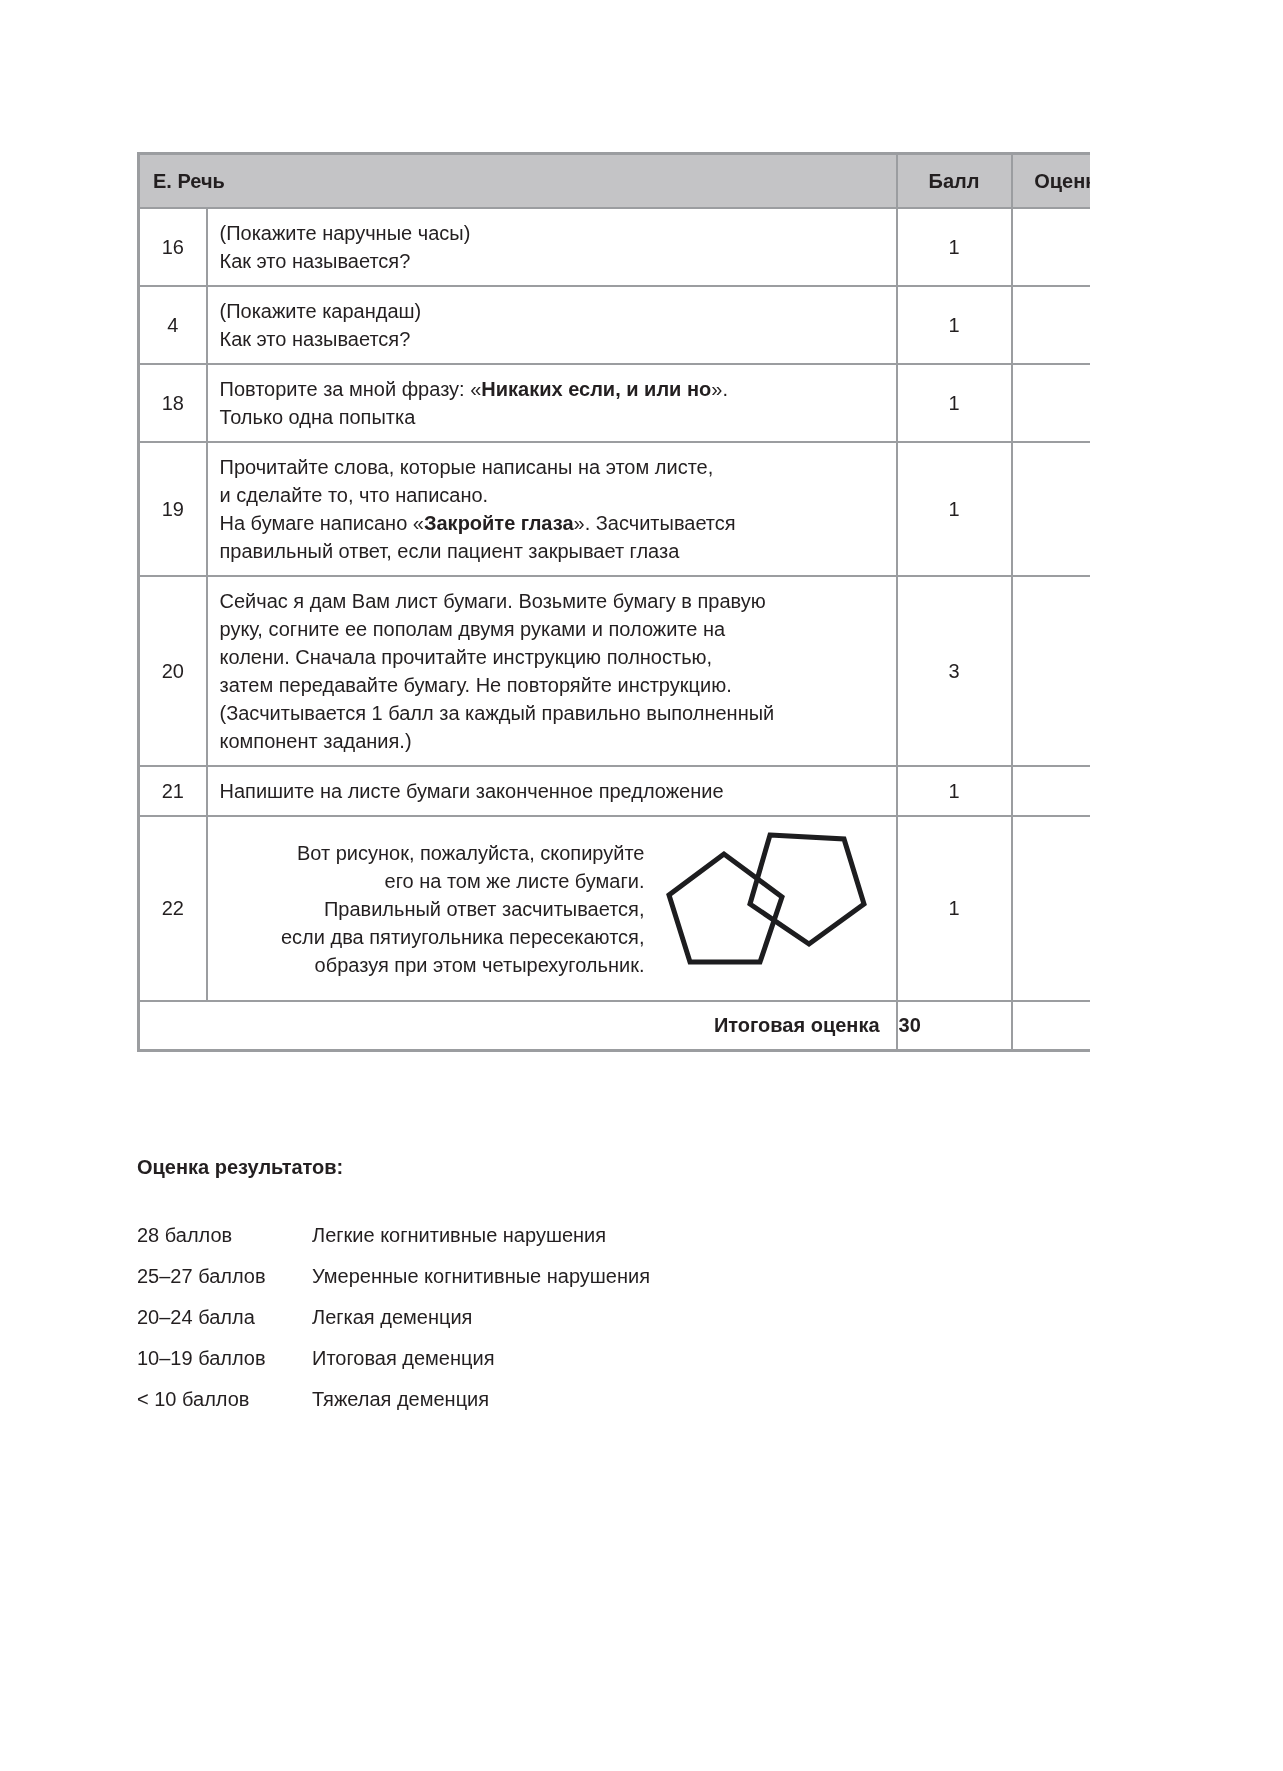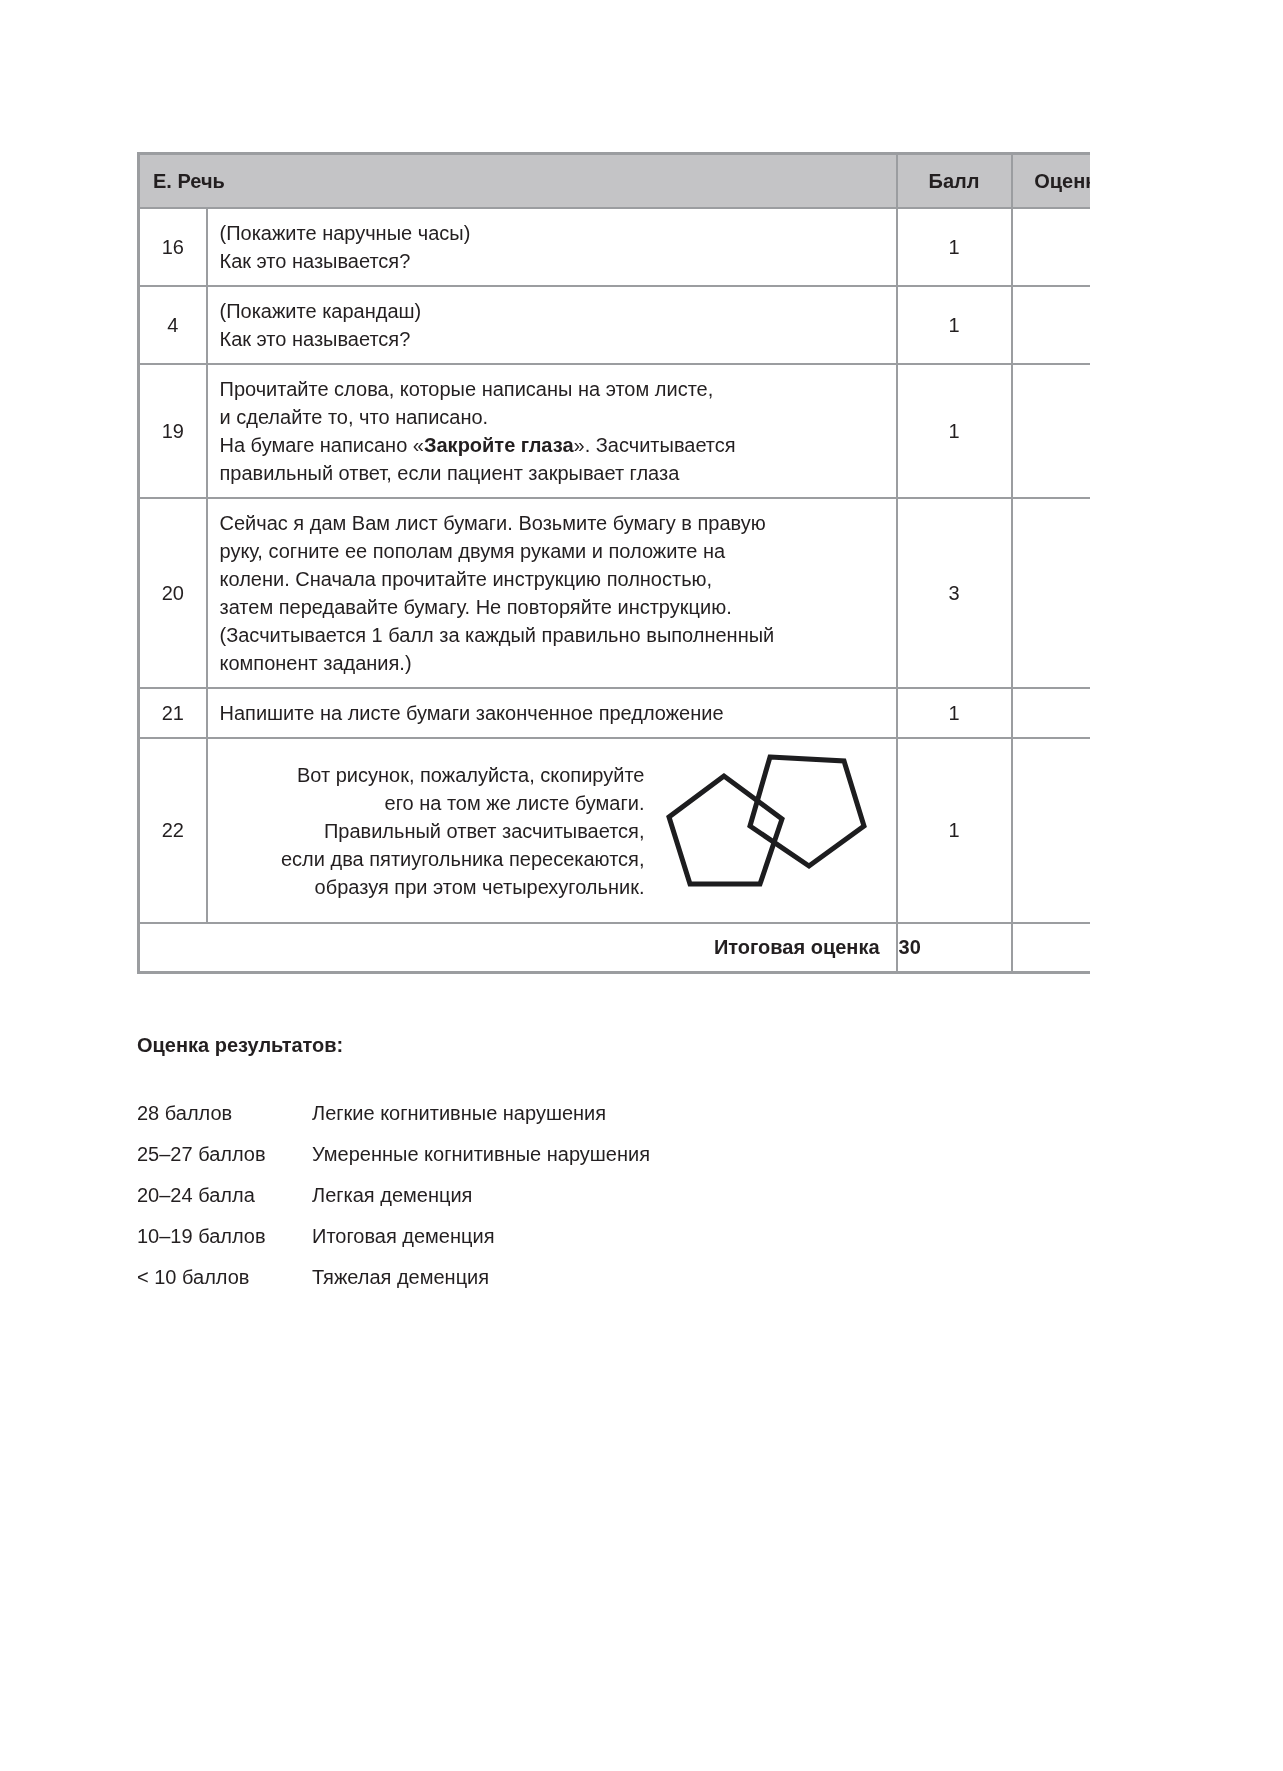--- a/index.html
+++ b/index.html
@@ -63,21 +63,21 @@
 
   .task-flex {
     display: flex;
     justify-content: space-between;
     align-items: center;
   }
   .task-flex .text-block { width: 425px; text-align: right; }
   .figure-wrap { padding-right: 4px; }
 
   
-  .legend { margin-top: 60px; }
+  .legend { margin-top: 104px; }
   .legend-title {
     font-weight: 700;
     font-size: 20px;
     margin-bottom: 42px;
   }
   .legend-row {
     display: flex;
     font-size: 20px;
     line-height: 28px;
     margin-bottom: 13px;
@@ -120,20 +120,29 @@
         <tr>
           <td class="num">4</td>
           <td class="task">
             <div class="line">(Покажите карандаш)</div>
             <div class="line">Как это называется?</div>
           </td>
           <td class="score">1</td>
           <td class="rating"></td>
         </tr>
 
+        <tr>
+          <td class="num">18</td>
+          <td class="task">
+            <div class="line"><span>Повторите за мной фразу: «</span><strong>Никаких если, и или но</strong><span>».</span></div>
+            <div class="line">Только одна попытка</div>
+          </td>
+          <td class="score">1</td>
+          <td class="rating"></td>
+        </tr>
 
         <tr>
           <td class="num">19</td>
           <td class="task">
             <div class="line">Прочитайте слова, которые написаны на этом листе,</div>
             <div class="line">и сделайте то, что написано.</div>
             <div class="line"><span>На бумаге написано «</span><strong>Закройте глаза</strong><span>». Засчитывается</span></div>
             <div class="line">правильный ответ,  если пациент закрывает глаза</div>
           </td>
           <td class="score">1</td>

